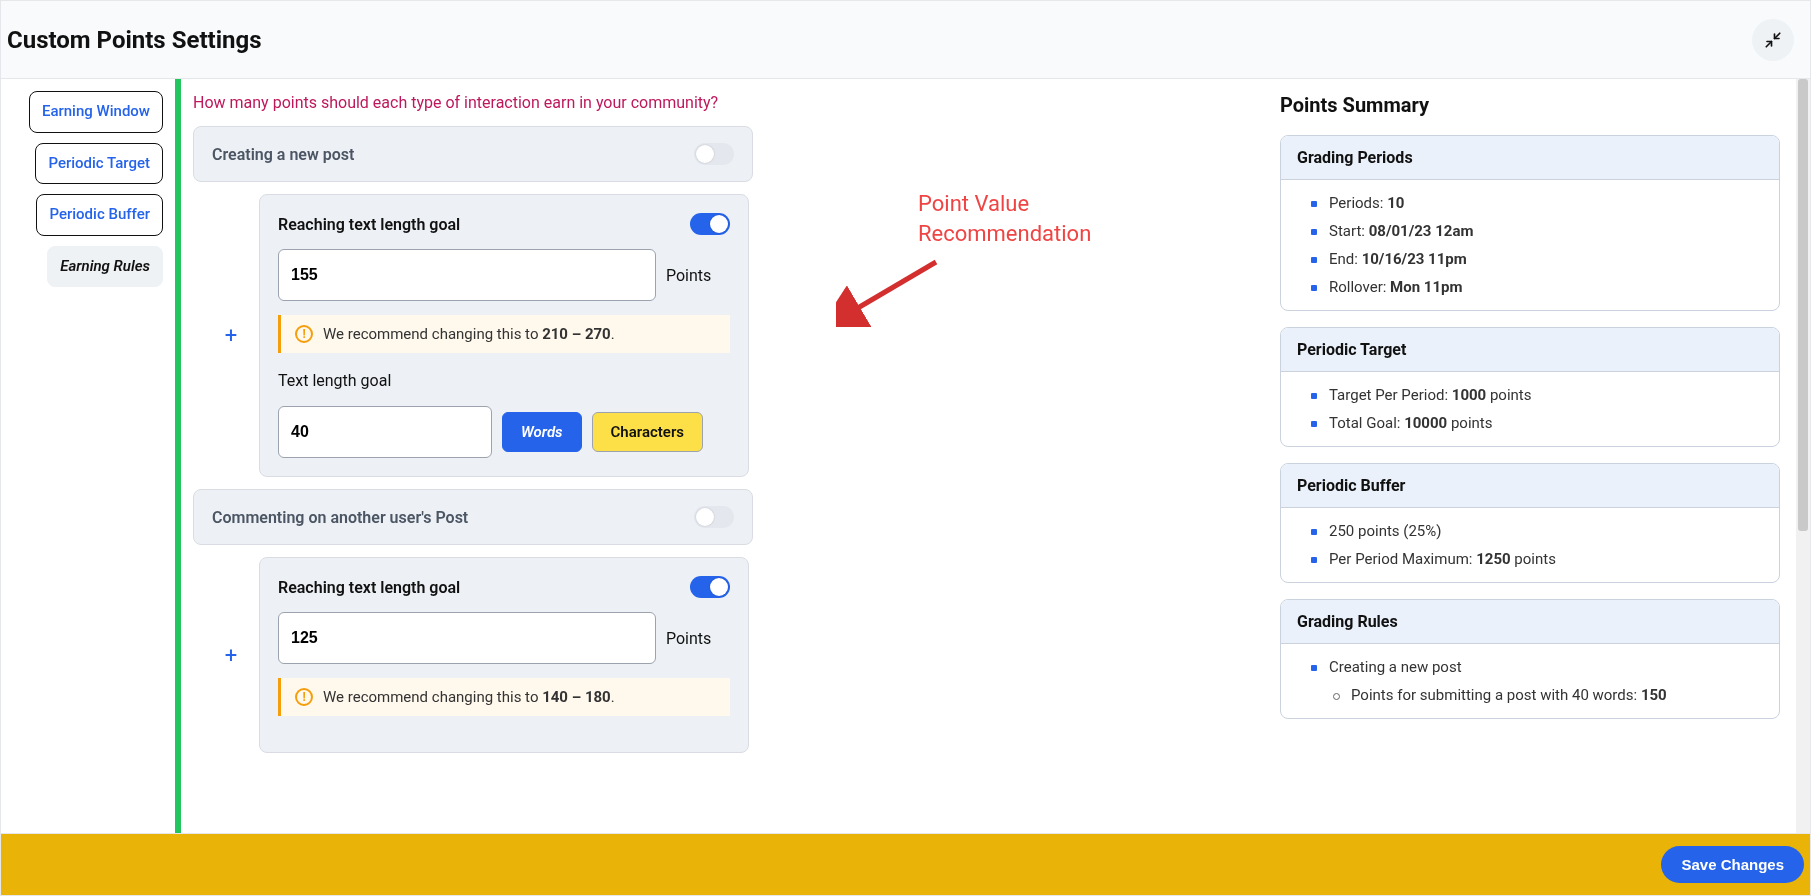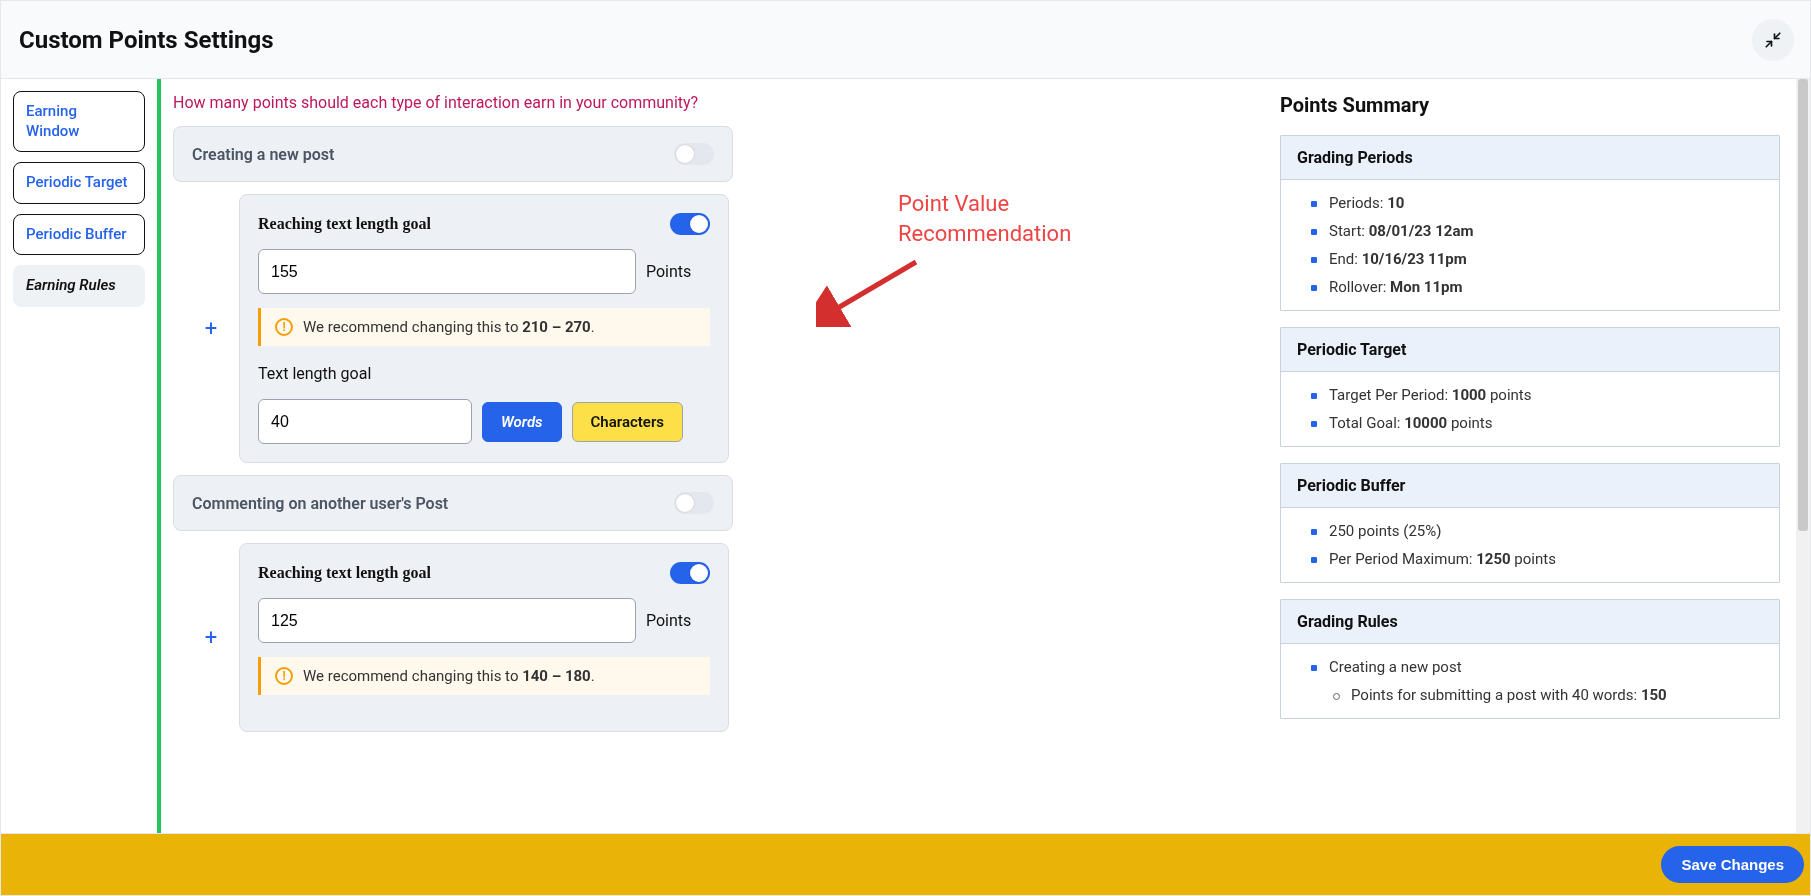--- a/index.html
+++ b/index.html
@@ -15,21 +15,21 @@
     position: relative;
     overflow: hidden;
     border: 1px solid #e5e7eb;
   }
   .header {
     height: 78px;
     background: #f8fafc;
     display: flex;
     align-items: center;
     justify-content: space-between;
-    padding: 0 16px 0 18px;
+    padding: 0 16px 0 6px;
     border-bottom: 1px solid #e5e7eb;
   }
   .header h1 {
     font-size: 24px;
     font-weight: 700;
     color: #111;
   }
   .close-btn {
     width: 42px;
     height: 42px;
@@ -38,26 +38,27 @@
     display: flex;
     align-items: center;
     justify-content: center;
     cursor: pointer;
   }
   .body {
     display: flex;
     height: calc(100% - 78px - 62px);
   }
   .sidebar {
-    width: 160px;
+    width: 180px;
     padding: 12px;
-    border-right: 4px solid #22c55e;
+    border-right: 6px solid #22c55e;
     display: flex;
     flex-direction: column;
     gap: 10px;
+    align-items: flex-end;
   }
   .side-item {
     border: 1px solid #111;
     border-radius: 8px;
     padding: 10px 12px;
     font-size: 15px;
     font-weight: 500;
     color: #2563eb;
     cursor: pointer;
     line-height: 1.3;
@@ -142,41 +143,41 @@
     border: 1px solid #d9dde3;
     border-radius: 8px;
     padding: 18px;
     width: 490px;
   }
   .nc-header {
     display: flex;
     align-items: center;
     justify-content: space-between;
     margin-bottom: 14px;
-    font-family: Liberation Serif, serif;
   }
   .nc-title {
     font-size: 16px;
     font-weight: 600;
     color: #111;
   }
   .row {
     display: flex;
     align-items: center;
     gap: 10px;
     margin-bottom: 14px;
   }
   .input-field {
     width: 378px;
-    height: 45px;
+    height: 52px;
     border: 1px solid #9ca3af;
     border-radius: 6px;
     padding: 0 12px;
     font-size: 16px;
     background: #fff;
+    font-weight: bold;
   }
   .input-field.sm { width: 214px; }
   .label-after { font-size: 16px; color: #111; }
   .info-box {
     background: #fff8ed;
     border-left: 3px solid #f59e0b;
     padding: 10px 14px;
     display: flex;
     align-items: center;
     gap: 10px;
@@ -245,21 +246,21 @@
     padding: 14px 30px 14px 20px;
     overflow-y: auto;
   }
   .right-pane h2 {
     font-size: 20px;
     font-weight: 700;
     margin-bottom: 18px;
   }
   .sum-card {
     border: 1px solid #c9d2dd;
-    border-radius: 1px;
+    border-radius: 8px;
     margin-bottom: 16px;
     overflow: hidden;
   }
   .sum-head {
     background: #eaf1fa;
     padding: 12px 16px;
     font-size: 16px;
     font-weight: 700;
     border-bottom: 1px solid #c9d2dd;
   }

